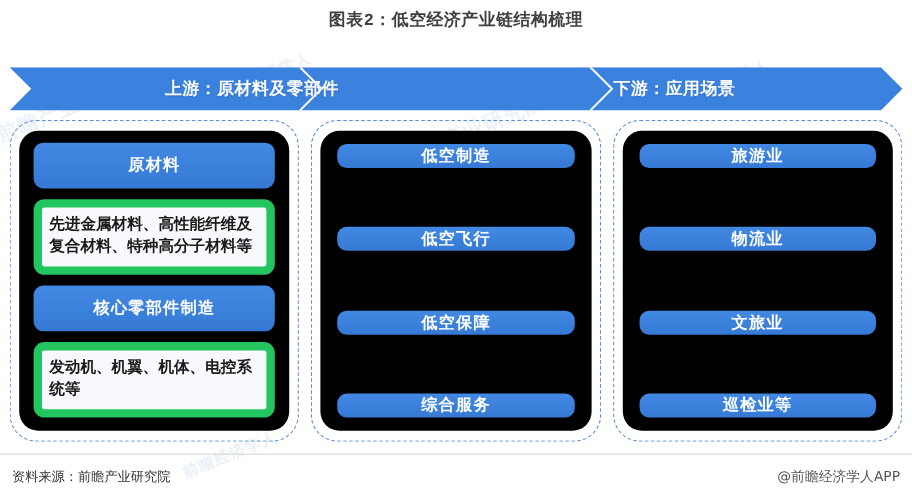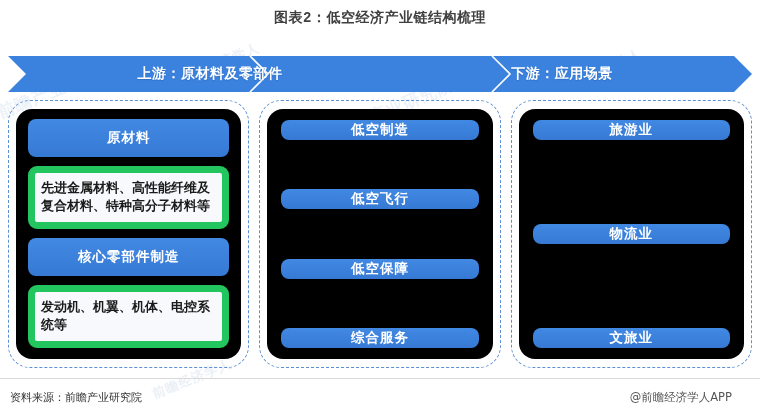--- a/index.html
+++ b/index.html
@@ -143,21 +143,21 @@
     height:40px;
     border-top:1px solid #d9d9d9;
     z-index:5;
   }
   .footer .src{
     position:absolute;left:10px;top:11px;
     font-size:11px;color:#333333;
     font-family:"DejaVu Sans","Liberation Sans",sans-serif;
   }
   .footer .app{
-    position:absolute;right:28px;top:11px;
+    position:absolute;right:10px;top:11px;
     font-size:11.5px;color:#555555;
     font-family:"DejaVu Sans","Liberation Sans",sans-serif;
   }
 </style>
 </head>
 <body>
 
 <div class="wm-layer">
   <div class="wm big" style="left:-6px;top:78px;">前瞻产业研究院</div>
   <div class="wm" style="left:178px;top:54px;">前瞻经济学人</div>
@@ -203,20 +203,21 @@
       <div class="pill">低空保障</div>
       <div class="pill">综合服务</div>
     </div>
   </div>
 
   <div class="col right">
     <div class="col-inner">
       <div class="pill">旅游业</div>
       <div class="pill">物流业</div>
       <div class="pill">文旅业</div>
+      <div class="pill">巡检业等</div>
     </div>
   </div>
 
 </div>
 
 <div class="footer">
   <span class="src">资料来源：前瞻产业研究院</span>
   <span class="app">@前瞻经济学人APP</span>
 </div>
 

